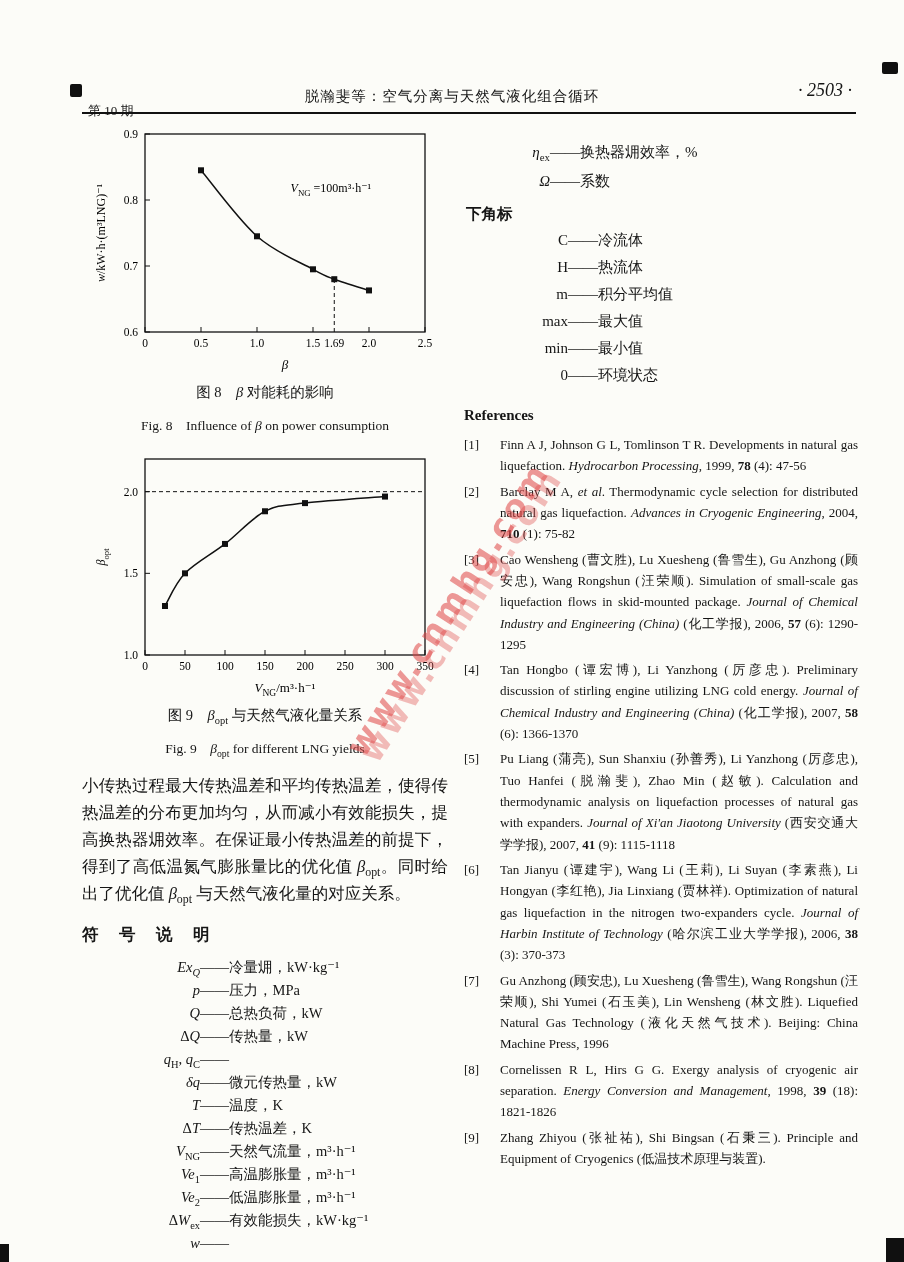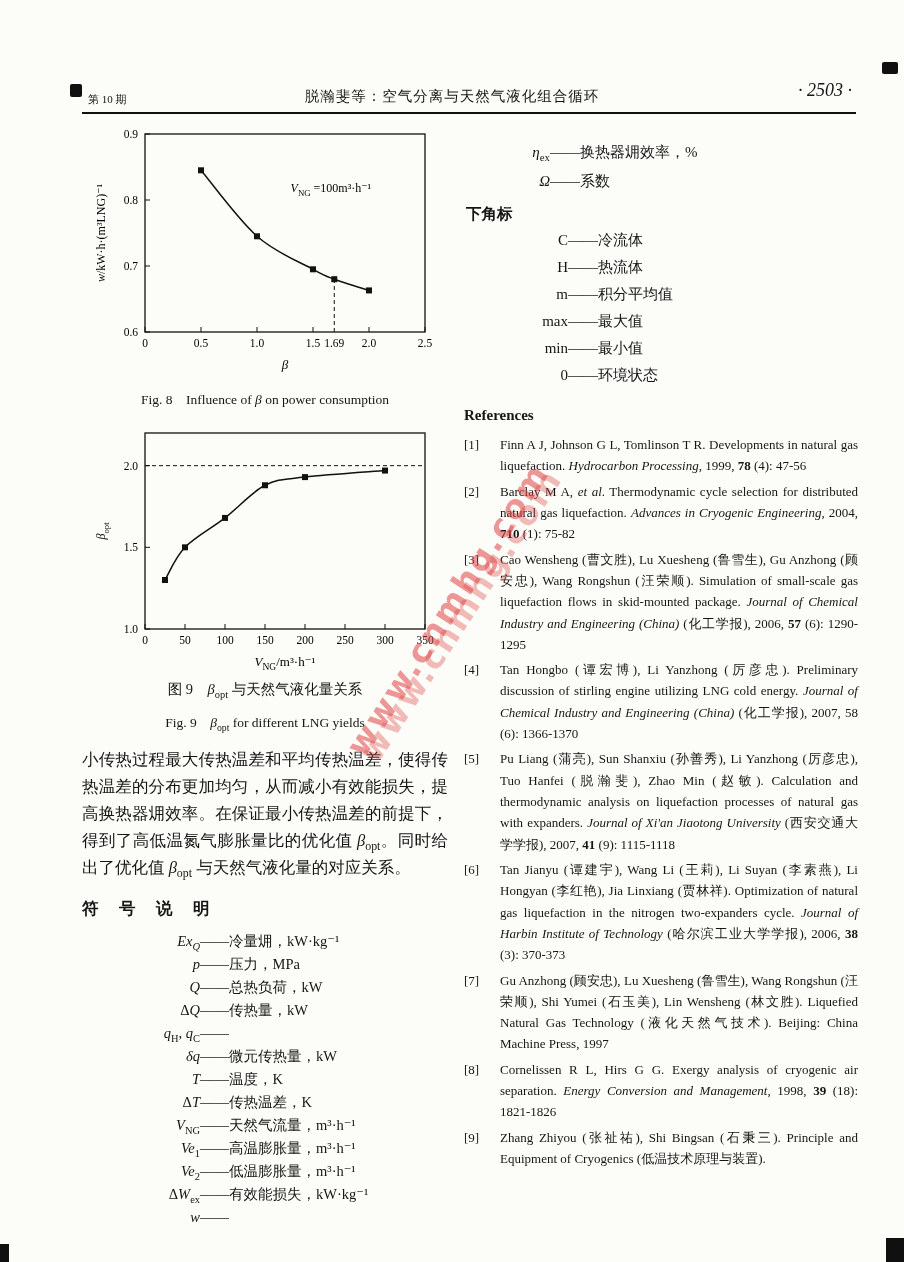--- a/index.html
+++ b/index.html
@@ -1,20 +1,20 @@
 <!DOCTYPE html>
 <html><head>
 <meta charset="utf-8">
 <style>
   html,body{margin:0;padding:0}
   body{background:#767676;font-family:"Liberation Serif","DejaVu Sans",serif}
   .page{position:relative;width:904px;height:1262px;margin:0 auto;background:#fcfcf8;color:#151515;overflow:hidden}
   svg{font-family:"Liberation Serif","DejaVu Sans",serif}
   sub,sup{font-size:72%;line-height:0}
-  .header-issue{position:absolute;left:88px;top:92px;font-size:11px}
+  .header-issue{position:absolute;left:88px;top:102px;font-size:13px}
   .header-title{position:absolute;left:150px;right:150px;top:87px;text-align:center;font-size:14.5px;letter-spacing:1px}
   .header-page{position:absolute;right:52px;top:80px;font-size:18px;font-style:italic}
   .header-rule{position:absolute;left:82px;right:48px;top:112px;height:2px;background:#111}
   .col-left{position:absolute;left:82px;top:124px;width:366px}
   .col-right{position:absolute;left:464px;top:138px;width:394px}
   .chart-svg{display:block;margin:0 auto}
   .cap-zh{text-align:center;font-size:14.5px;margin-top:7px}
   .cap-en{text-align:center;font-size:13.5px;margin:15px 0 14px}
   .body-text{font-size:16.5px;line-height:27px;text-align:justify;margin-top:0}
   .sym-heading{font-size:16.5px;font-weight:bold;margin:15px 0 10px;letter-spacing:2px}
@@ -86,20 +86,21 @@
         <path d="M110,46.30000000000001C119.33333333333333,57.30000000000001 147.33333333333334,95.8 166,112.3C184.66666666666666,128.8 209.12,138.15 222,145.3C234.88,152.45000000000002 233.94666666666663,151.67999999999998 243.27999999999997,155.19999999999996C252.61333333333332,158.71999999999994 272.2133333333333,164.54999999999995 278,166.41999999999996" fill="none" stroke="#111" stroke-width="1.5"></path>
         <rect x="107" y="43.30000000000001" width="6" height="6" fill="#111"></rect>
         <rect x="163" y="109.3" width="6" height="6" fill="#111"></rect>
         <rect x="219" y="142.3" width="6" height="6" fill="#111"></rect>
         <rect x="240.27999999999997" y="152.19999999999996" width="6" height="6" fill="#111"></rect>
         <rect x="275" y="163.41999999999996" width="6" height="6" fill="#111"></rect>
         <text x="194" y="245" text-anchor="middle" font-size="13"><tspan font-style="italic">β</tspan></text>
         <text text-anchor="middle" font-size="12" transform="translate(14 109) rotate(-90)"><tspan font-style="italic">w</tspan><tspan>/kW·h·(m³LNG)⁻¹</tspan></text>
         <text x="199.6" y="68.07999999999998" font-size="12"><tspan font-style="italic">V</tspan><tspan dy="3.5" font-size="73%">NG</tspan><tspan dy="-3.5"> =100m³·h⁻¹</tspan></text>
       </svg>
+    <div class="cap-zh"><span>图 8　</span><span style="font-style: italic;">β</span><span> 对能耗的影响</span></div>
     <div class="cap-en"><span>Fig. 8　Influence of </span><span style="font-style: italic;">β</span><span> on power consumption</span></div>
 
     <svg class="chart-svg" width="348" height="250">
         <rect x="54" y="10" width="280" height="196" fill="none" stroke="#111" stroke-width="1.3"></rect>
         <line x1="54" y1="206" x2="54" y2="201" stroke="#111" stroke-width="1"></line>
         <text x="54" y="221" text-anchor="middle" font-size="11.5">0</text>
         <line x1="94" y1="206" x2="94" y2="201" stroke="#111" stroke-width="1"></line>
         <text x="94" y="221" text-anchor="middle" font-size="11.5">50</text>
         <line x1="134" y1="206" x2="134" y2="201" stroke="#111" stroke-width="1"></line>
         <text x="134" y="221" text-anchor="middle" font-size="11.5">100</text>
@@ -279,36 +280,36 @@
     <span class="ref-body"><span>Barclay M A, </span><span style="font-style: italic; font-family: Liberation Serif, serif;">et al</span><span>. Thermodynamic cycle selection for distributed natural gas liquefaction. </span><span style="font-style: italic;">Advances in Cryogenic Engineering</span><span>, 2004, </span><span style="font-weight: bold;">710</span><span> (1): 75-82</span></span>
   </div>
 
   <div class="ref">
     <span class="ref-num">[3]</span>
     <span class="ref-body"><span>Cao Wensheng (曹文胜), Lu Xuesheng (鲁雪生), Gu Anzhong (顾安忠), Wang Rongshun (汪荣顺). Simulation of small-scale gas liquefaction flows in skid-mounted package. </span><span style="font-style: italic;">Journal of Chemical Industry and Engineering (China)</span><span> (化工学报), 2006, </span><span style="font-weight: bold;">57</span><span> (6): 1290-1295</span></span>
   </div>
 
   <div class="ref">
     <span class="ref-num">[4]</span>
-    <span class="ref-body"><span>Tan Hongbo (谭宏博), Li Yanzhong (厉彦忠). Preliminary discussion of stirling engine utilizing LNG cold energy. </span><span style="font-style: italic;">Journal of Chemical Industry and Engineering (China)</span><span> (化工学报), 2007, </span><span style="font-weight: normal;">58</span><span> (6): 1366-1370</span></span>
+    <span class="ref-body"><span>Tan Hongbo (谭宏博), Li Yanzhong (厉彦忠). Preliminary discussion of stirling engine utilizing LNG cold energy. </span><span style="font-style: italic;">Journal of Chemical Industry and Engineering (China)</span><span> (化工学报), 2007, </span><span style="font-weight: bold;">58</span><span> (6): 1366-1370</span></span>
   </div>
 
   <div class="ref">
     <span class="ref-num">[5]</span>
     <span class="ref-body"><span>Pu Liang (蒲亮), Sun Shanxiu (孙善秀), Li Yanzhong (厉彦忠), Tuo Hanfei (脱瀚斐), Zhao Min (赵敏). Calculation and thermodynamic analysis on liquefaction processes of natural gas with expanders. </span><span style="font-style: italic;">Journal of Xi'an Jiaotong University</span><span> (西安交通大学学报), 2007, </span><span style="font-weight: bold;">41</span><span> (9): 1115-1118</span></span>
   </div>
 
   <div class="ref">
     <span class="ref-num">[6]</span>
     <span class="ref-body"><span>Tan Jianyu (谭建宇), Wang Li (王莉), Li Suyan (李素燕), Li Hongyan (李红艳), Jia Linxiang (贾林祥). Optimization of natural gas liquefaction in the nitrogen two-expanders cycle. </span><span style="font-style: italic;">Journal of Harbin Institute of Technology</span><span> (哈尔滨工业大学学报), 2006, </span><span style="font-weight: bold;">38</span><span> (3): 370-373</span></span>
   </div>
 
   <div class="ref">
     <span class="ref-num">[7]</span>
-    <span class="ref-body"><span>Gu Anzhong (顾安忠), Lu Xuesheng (鲁雪生), Wang Rongshun (汪荣顺), Shi Yumei (石玉美), Lin Wensheng (林文胜). Liquefied Natural Gas Technology (液化天然气技术). Beijing: China Machine Press, 1997</span></span>
+    <span class="ref-body"><span>Gu Anzhong (顾安忠), Lu Xuesheng (鲁雪生), Wang Rongshun (汪荣顺), Shi Yumei (石玉美), Lin Wensheng (林文胜). Liquefied Natural Gas Technology (液化天然气技术). Beijing: China Machine Press, 1996</span></span>
   </div>
 
   <div class="ref">
     <span class="ref-num">[8]</span>
     <span class="ref-body"><span>Cornelissen R L, Hirs G G. Exergy analysis of cryogenic air separation. </span><span style="font-style: italic;">Energy Conversion and Management</span><span>, 1998, </span><span style="font-weight: bold;">39</span><span> (18): 1821-1826</span></span>
   </div>
 
   <div class="ref">
     <span class="ref-num">[9]</span>
     <span class="ref-body"><span>Zhang Zhiyou (张祉祐), Shi Bingsan (石秉三). Principle and Equipment of Cryogenics (低温技术原理与装置).</span></span>

